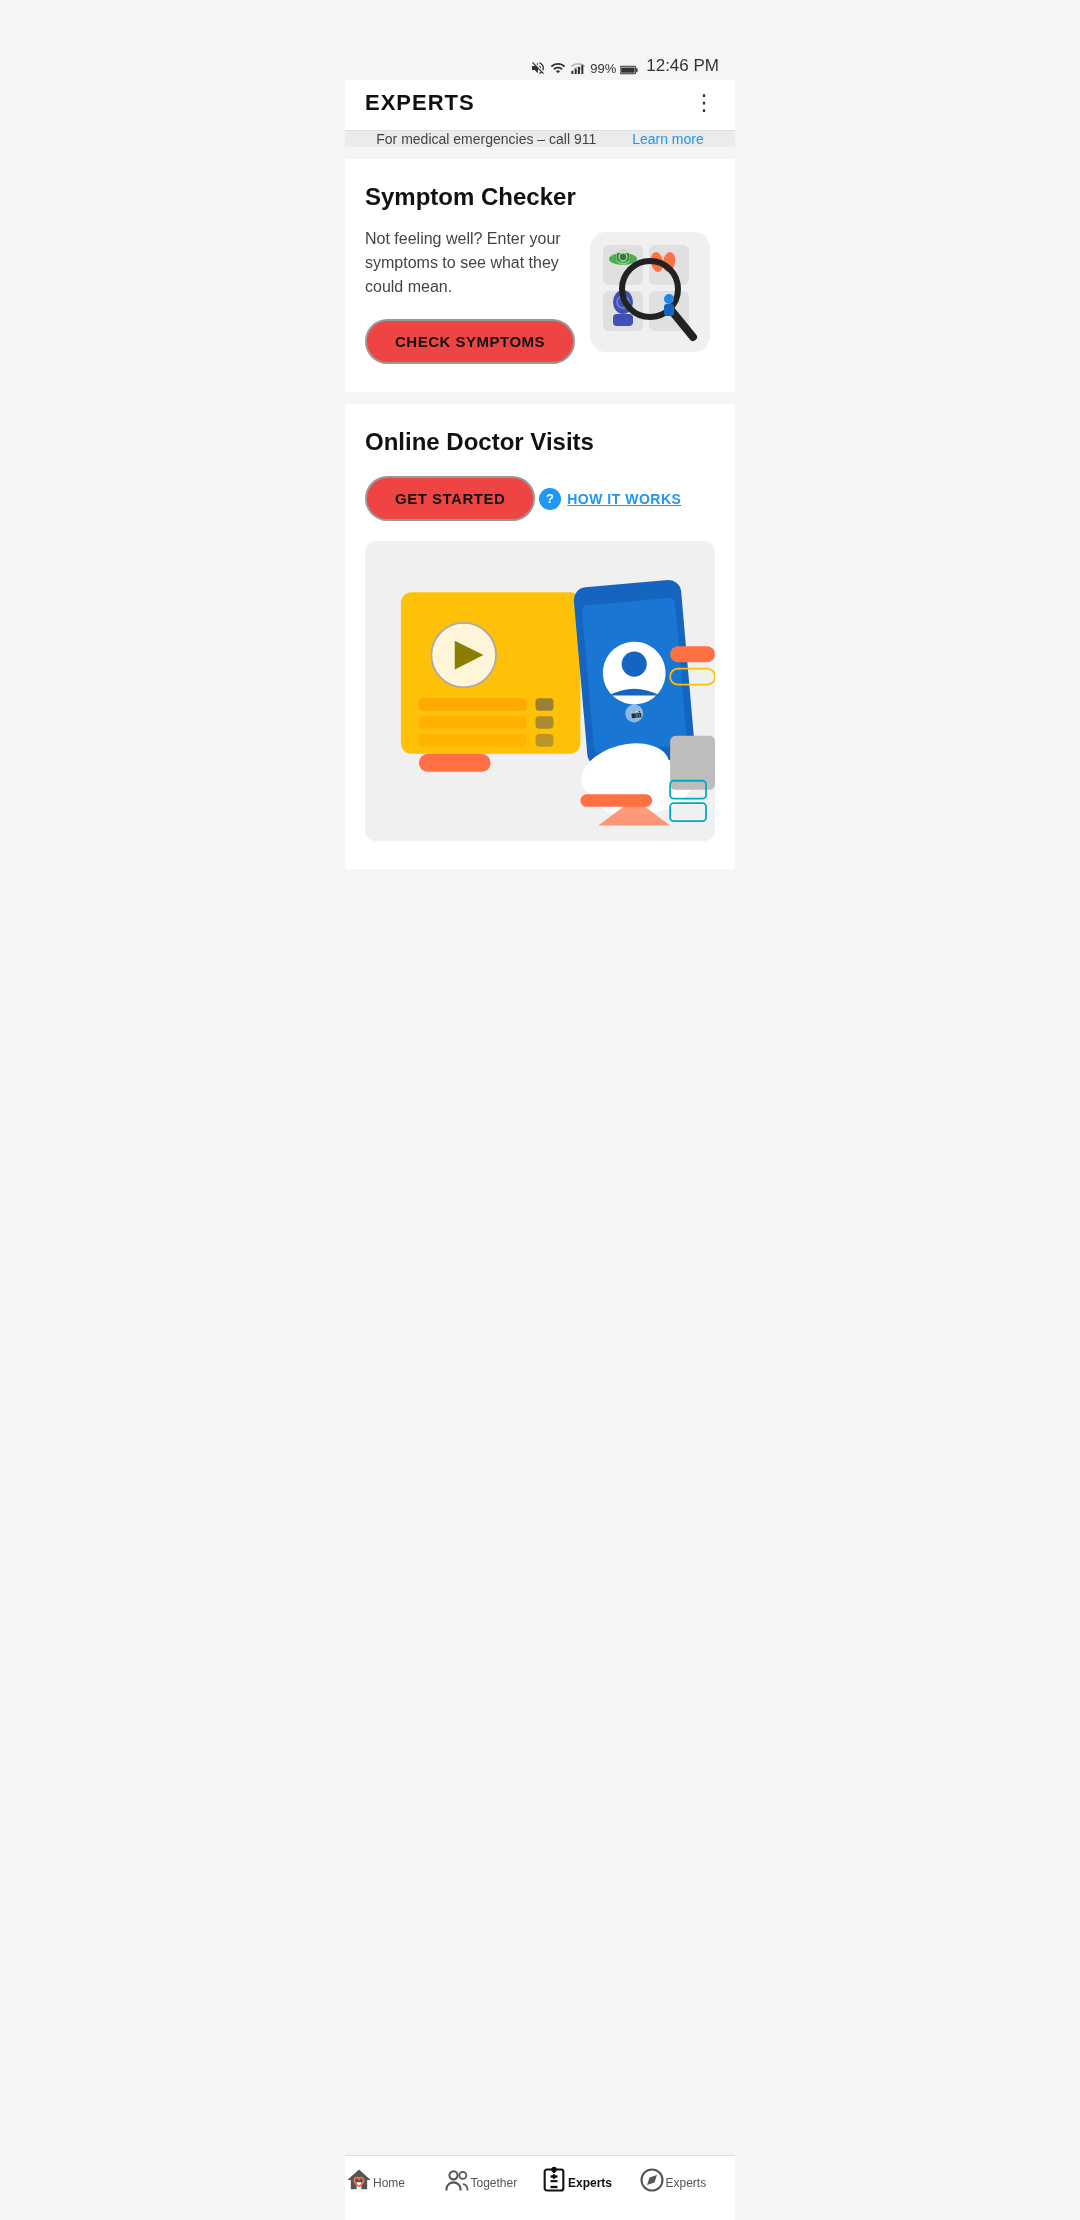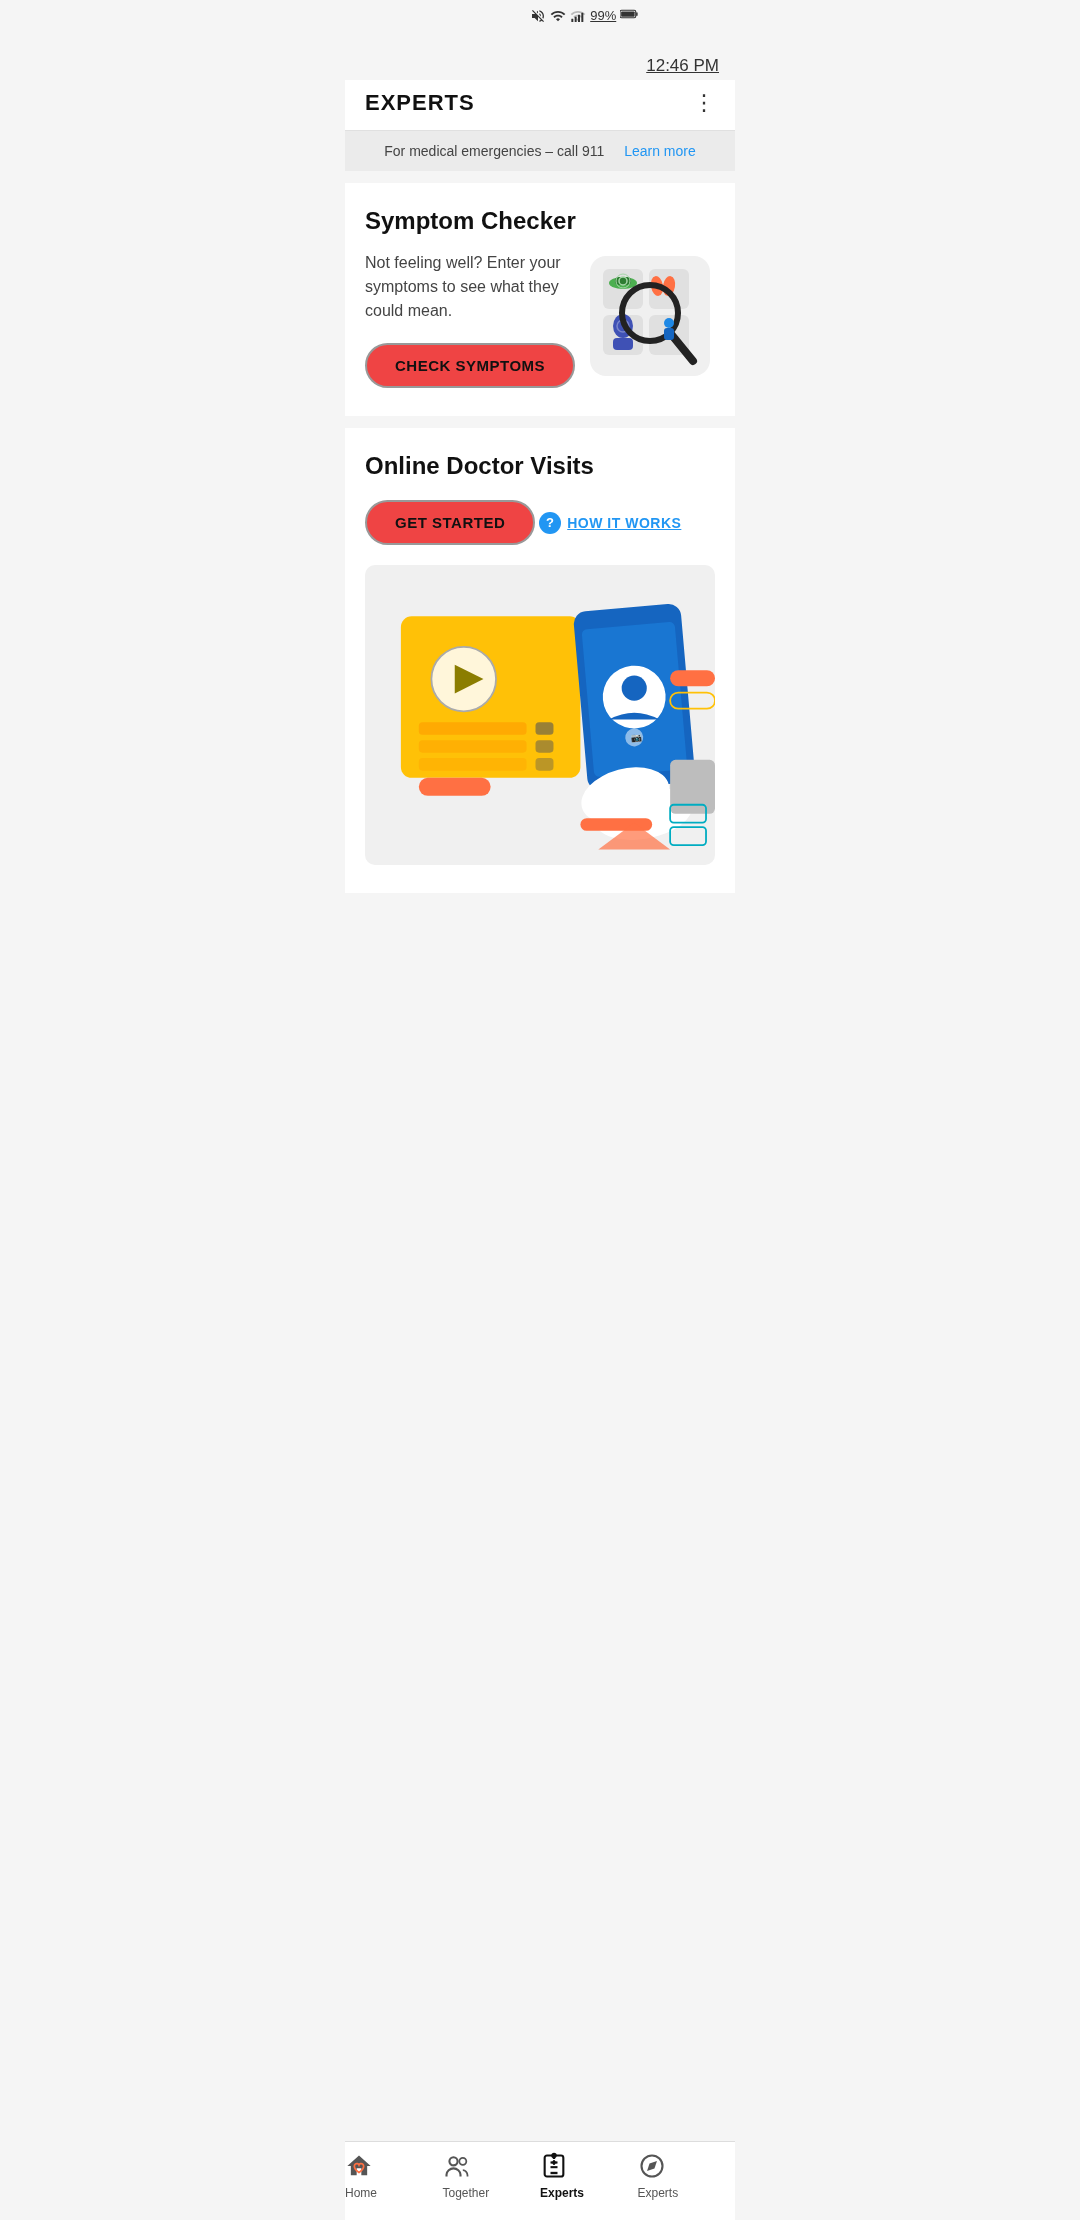--- a/index.html
+++ b/index.html
@@ -17,21 +17,21 @@
     .status-bar {
       background: #f5f5f5;
       display: flex;
       justify-content: flex-end;
       align-items: center;
       padding: 8px 16px 4px;
       gap: 6px;
       font-size: 13px;
       color: #333;
     }
-    .status-icons { display: flex; align-items: flex-start; gap: 4px; text-decoration: underline; }
+    .status-icons { display: flex; align-items: flex-end; gap: 4px; }
 
     
     .header {
       background: #fff;
       display: flex;
       justify-content: space-between;
       align-items: center;
       padding: 10px 20px 14px;
       border-bottom: 1px solid #e0e0e0;
     }
@@ -43,27 +43,27 @@
     }
     .header-menu {
       font-size: 22px;
       color: #333;
       cursor: pointer;
     }
 
     
     .emergency-banner {
       background: #ebebeb;
-      padding: 12px 20px;
+      padding: 0 20px;
       font-size: 14px;
       color: #444;
       display: flex;
       align-items: center;
       justify-content: center;
-      gap: 8px;
+      gap: 16px;
     }
     .emergency-banner a {
       color: #2196F3;
       text-decoration: none;
       font-weight: 500;
     }
 
     
     .card {
       background: #fff;
@@ -162,21 +162,22 @@
       transform: translateX(-50%);
       width: 390px;
       background: #fff;
       border-top: 1px solid #ddd;
       display: flex;
       justify-content: space-around;
       padding: 10px 0 20px;
     }
     .nav-item {
       display: flex;
-      flex-direction: column;
+      flex-direction: row;
+      align-items: center;
       gap: 0;
       cursor: pointer;
       flex: 1;
     }
     .nav-icon {
       font-size: 24px;
       color: #555;
     }
     .nav-label {
       font-size: 12px;

